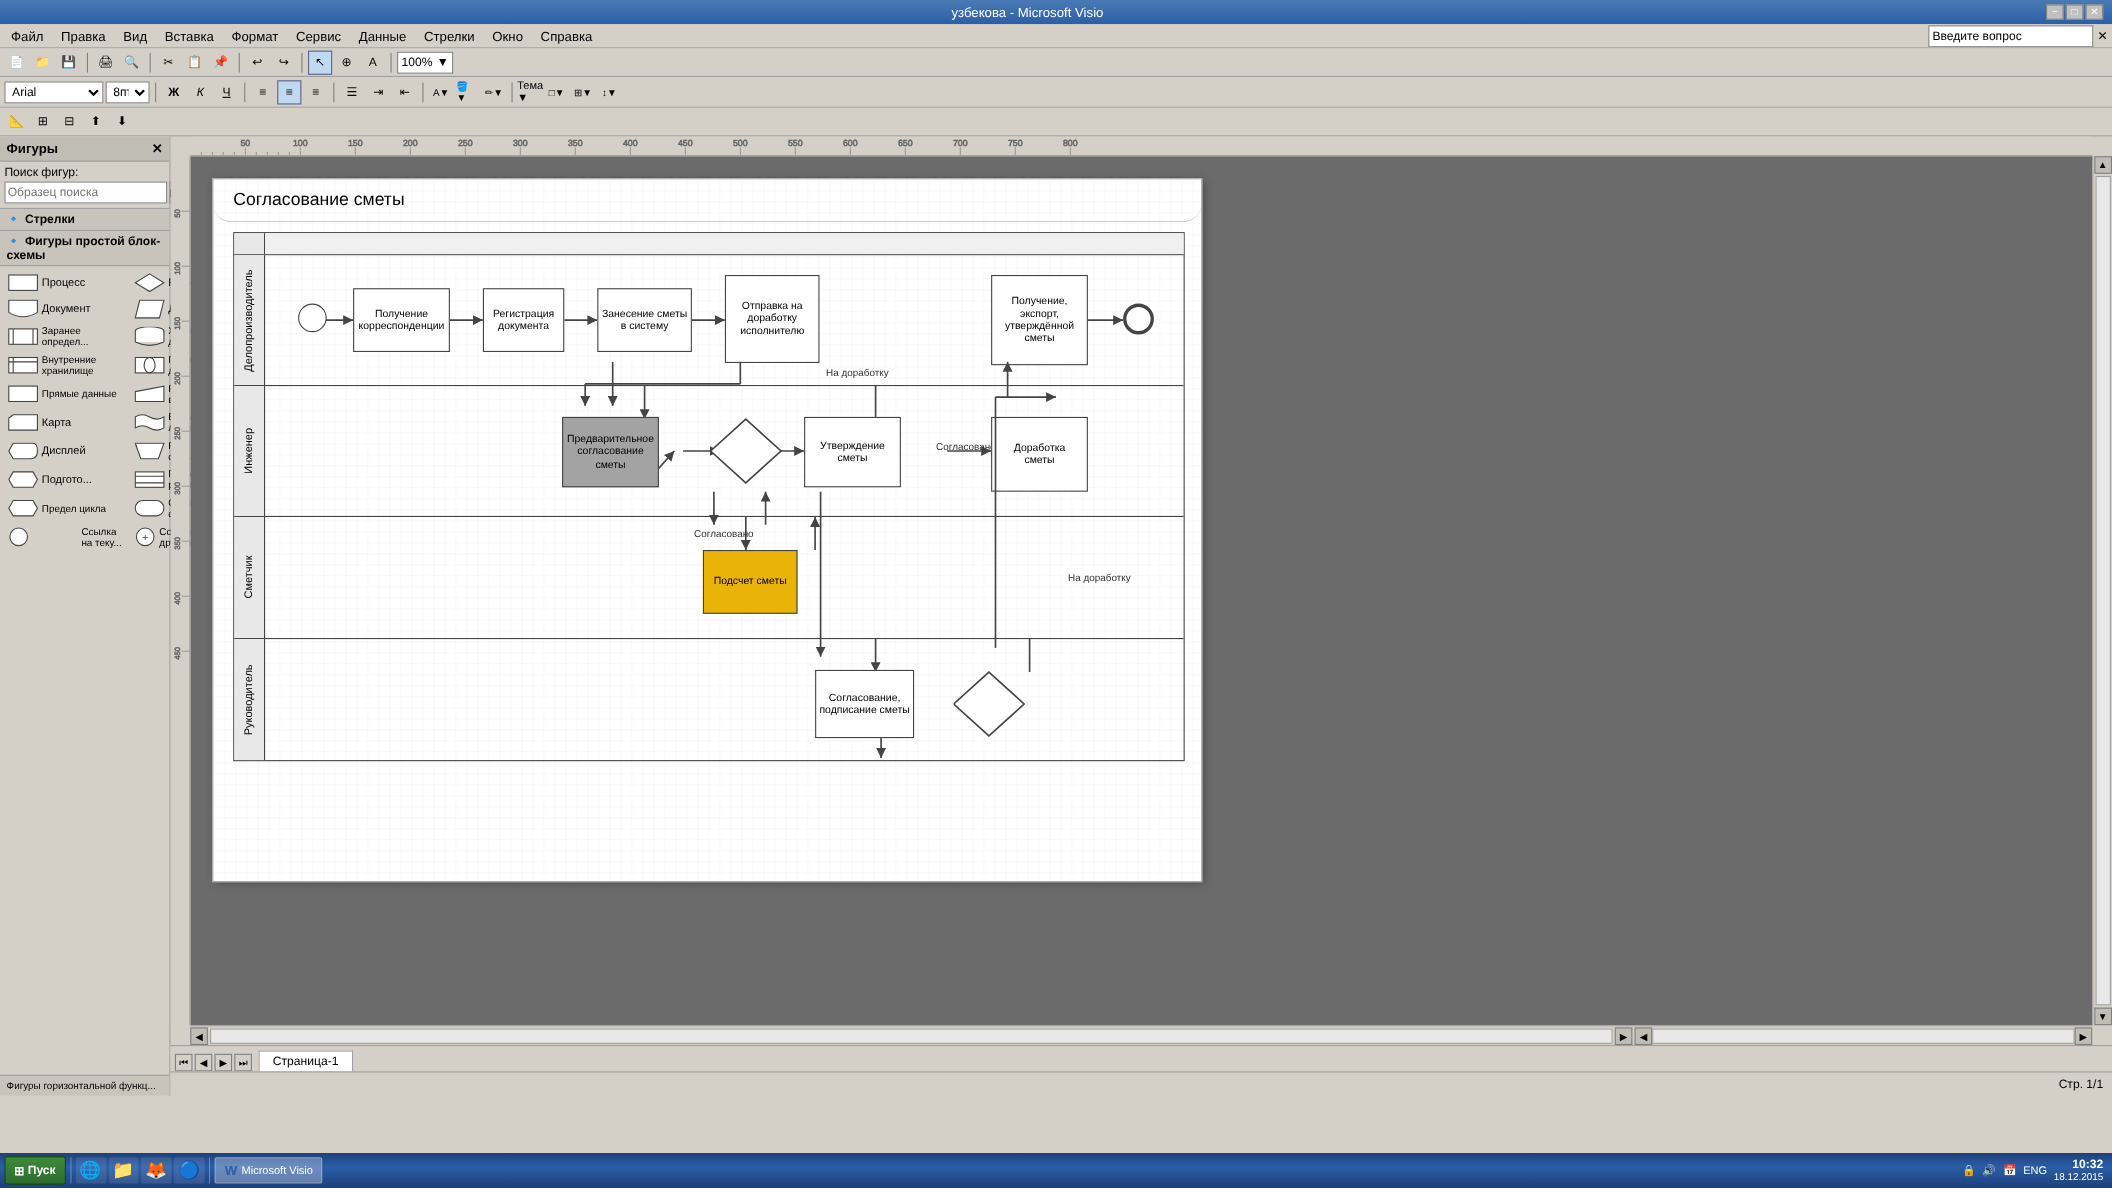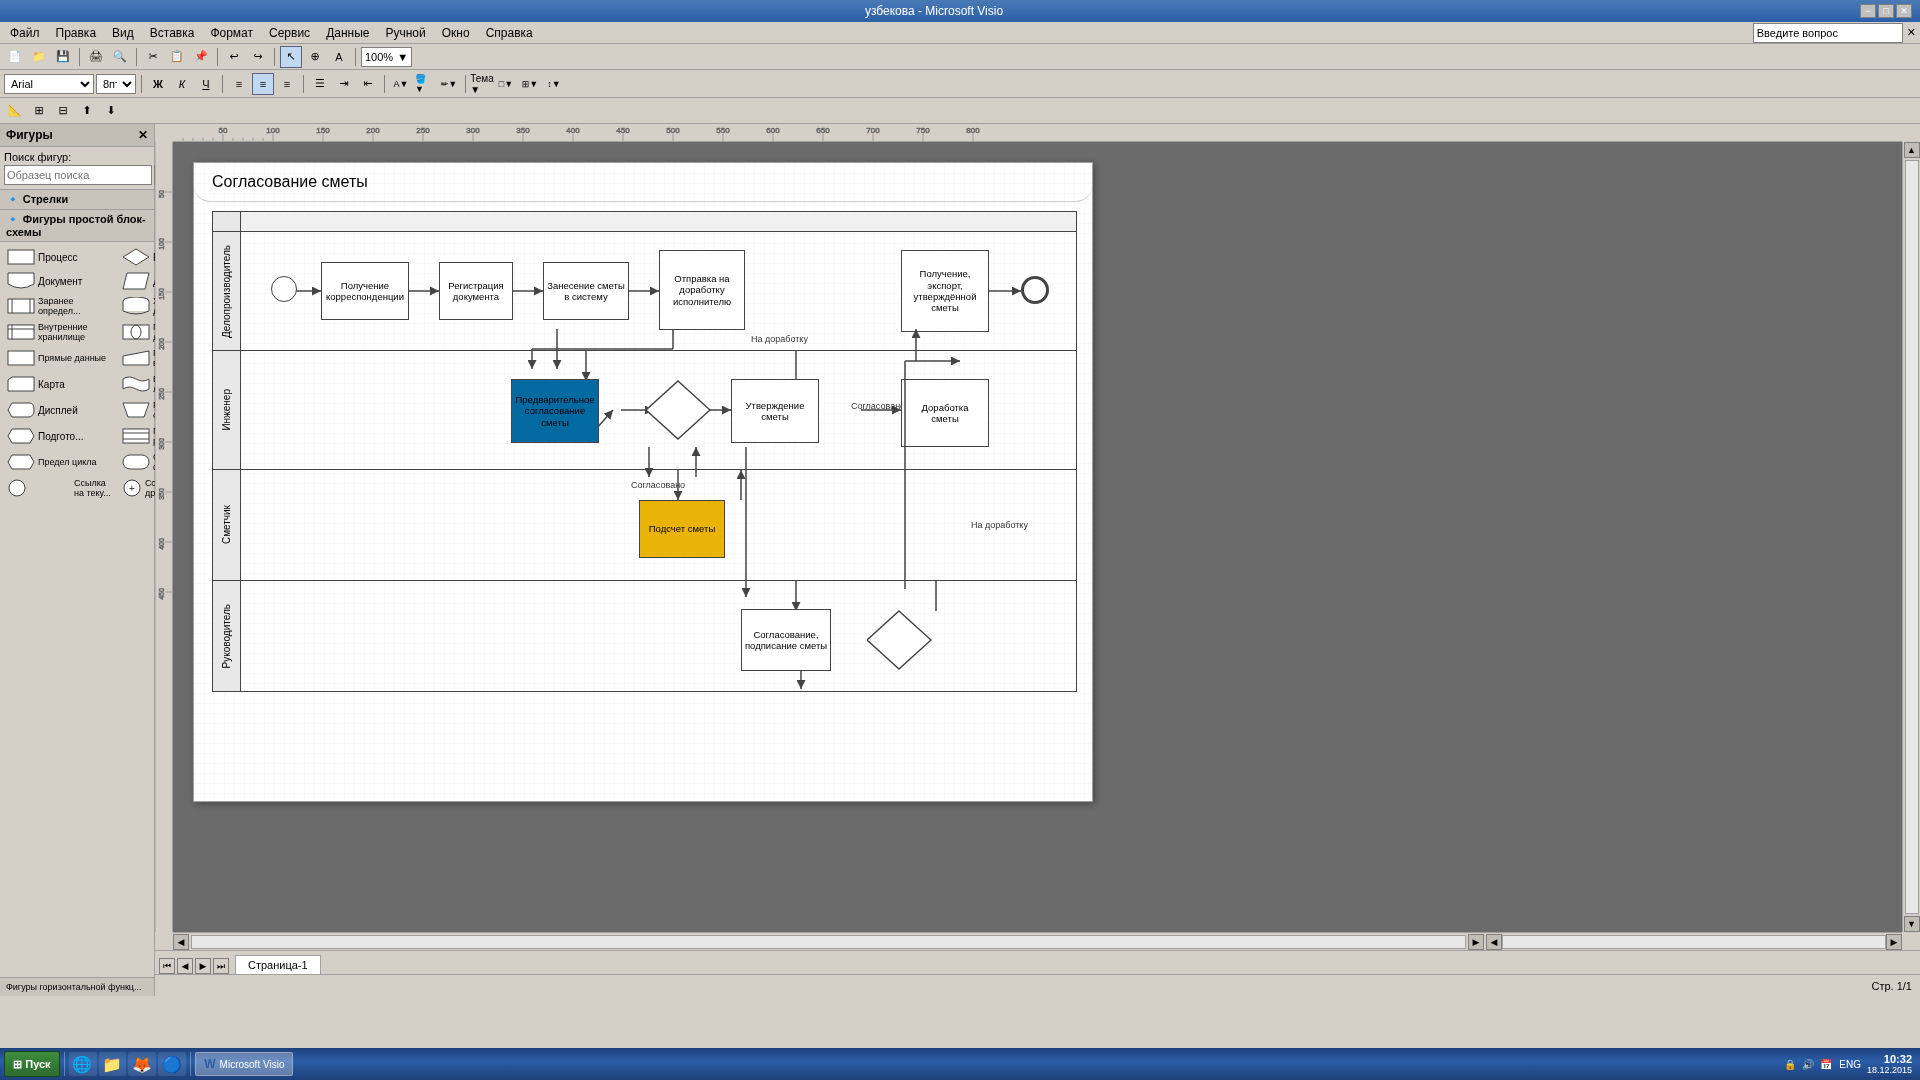--- a/index.html
+++ b/index.html
@@ -250,21 +250,21 @@
 </div>
 
 <div id="menu-bar">
   <span>Файл</span>
   <span>Правка</span>
   <span>Вид</span>
   <span>Вставка</span>
   <span>Формат</span>
   <span>Сервис</span>
   <span>Данные</span>
-  <span>Ручной</span>
+  <span>Стрелки</span>
   <span>Окно</span>
   <span>Справка</span>
   <div style="margin-left:auto; display:flex; align-items:center; gap:4px;">
     <div class="help-box">Введите вопрос</div>
     <div class="win-btn">✕</div>
   </div>
 </div>
 
 <div id="toolbar1">
   <div class="tb-btn">📄</div>
@@ -708,21 +708,21 @@
                   <line x1="380" y1="59" x2="413" y2="59" stroke="#444" stroke-width="1.5" marker-end="url(#arr2)"></line>
 
                   <line x1="467" y1="59" x2="490" y2="59" stroke="#444" stroke-width="1.5" marker-end="url(#arr2)"></line>
 
                   <line x1="555" y1="0" x2="555" y2="30" stroke="#444" stroke-width="1.5"></line>
 
                   <line x1="620" y1="59" x2="660" y2="59" stroke="#444" stroke-width="1.5" marker-end="url(#arr2)"></line>
 
                 </svg>
 
-                <div style="position:absolute; left:270px; top:28px; width:88px; height:64px; border:1px solid #444; background:#0369a1; display:flex; align-items:center; justify-content:center; text-align:center; font-size:9.5px; line-height:1.2; padding:4px;">Предварительное согласование сметы</div>
+                <div style="position:absolute; left:270px; top:28px; width:88px; height:64px; border:1px solid #444; background:#a3a3a3; display:flex; align-items:center; justify-content:center; text-align:center; font-size:9.5px; line-height:1.2; padding:4px;">Предварительное согласование сметы</div>
 
                 <div style="position:absolute; left:405px; top:29px; width:65px; height:60px;">
                   <svg width="65" height="60">
                       <polygon points="32,1 64,30 32,59 0,30" fill="white" stroke="#444" stroke-width="1.5"></polygon>
                     </svg>
                 </div>
 
                 <div style="position:absolute; left:490px; top:28px; width:88px; height:64px; border:1px solid #444; background:white; display:flex; align-items:center; justify-content:center; text-align:center; font-size:9.5px; line-height:1.2; padding:2px;">Утверждение сметы</div>
 
                 <div style="position:absolute; left:610px; top:50px; font-size:9px; color:#333;">Согласовано</div>

